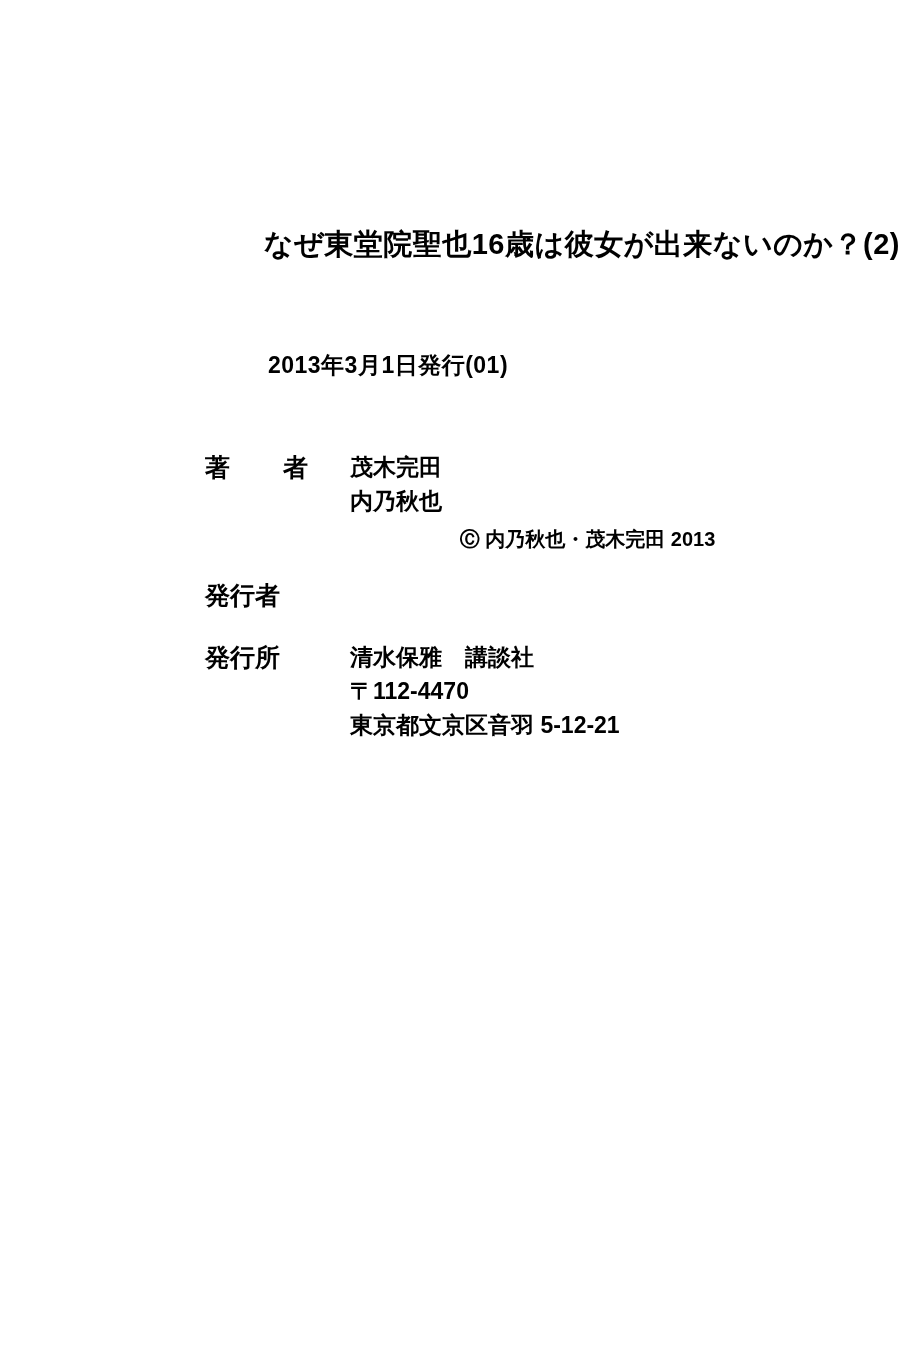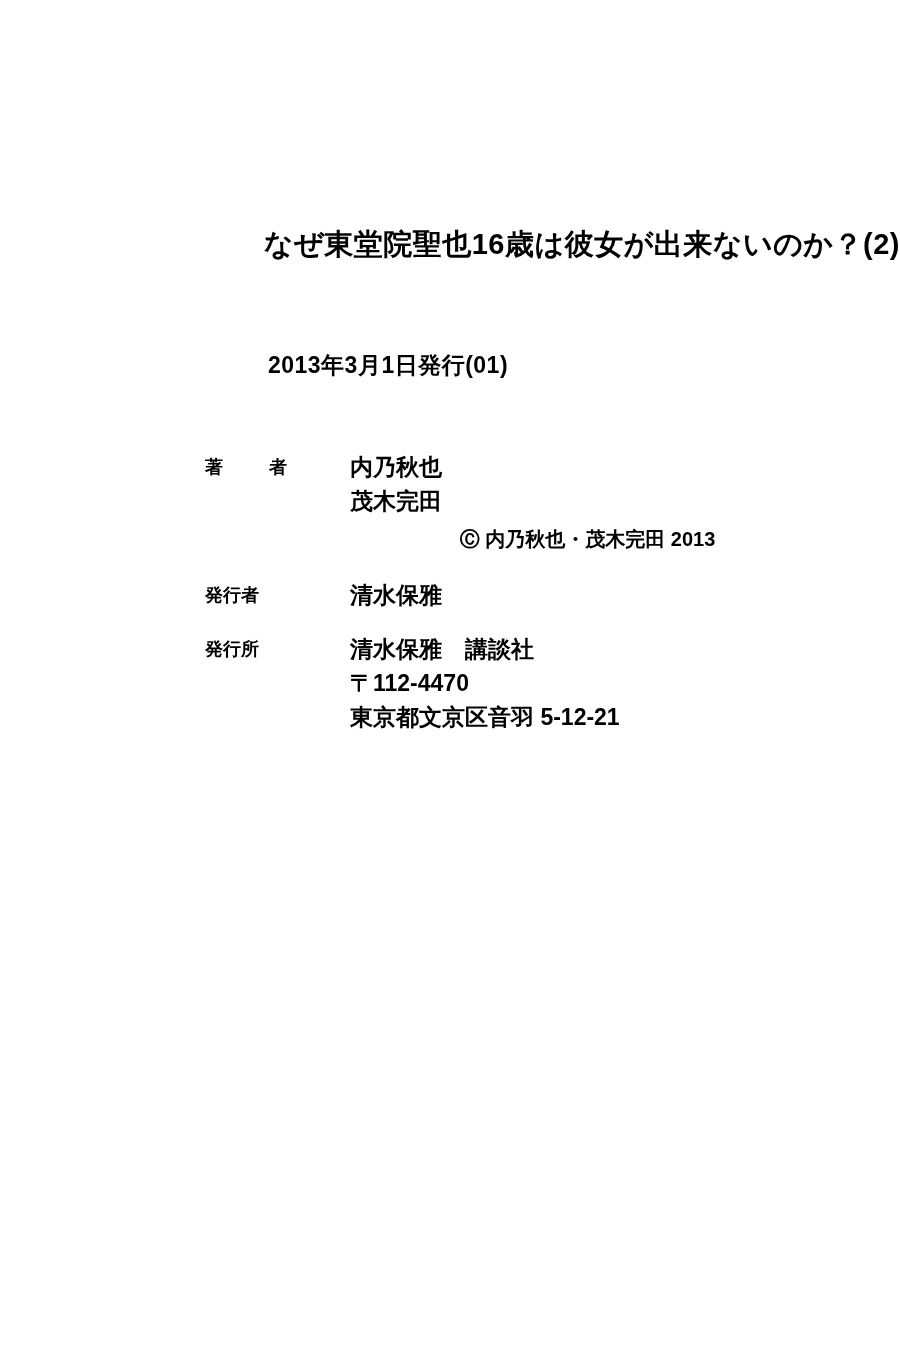--- a/index.html
+++ b/index.html
@@ -53,21 +53,21 @@
   }
 
   .row {
     display: flex;
     align-items: flex-start;
     margin-bottom: 14px;
   }
   .row-label {
     width: 145px;
     flex: 0 0 145px;
-    font-size: 18px;
+    font-size: 25px;
     font-weight: bold;
     line-height: 34px;
   }
   .row-label.spaced {
     letter-spacing: 14px;
   }
   .row-values {
     flex: 1 1 auto;
     font-size: 23px;
     font-weight: bold;
@@ -76,47 +76,44 @@
   .value-line {
     display: block;
     white-space: nowrap;
   }
   .value-line.copyright {
     font-size: 20px;
     padding-top: 4px;
     text-align: center;
   }
   .gap-authors { margin-bottom: 22px; }
-  .gap-publisher { margin-bottom: 20px; }
+  .gap-publisher { margin-bottom: 28px; }
 </style>
 </head>
 <body>
 
 <div class="page">
 
   <div class="title">なぜ東堂院聖也16歳は彼女が出来ないのか？(2)</div>
 
   <div class="pubdate">2013年3月1日発行(01)</div>
 
   <div class="colophon">
 
     <div class="row gap-authors">
       <div class="row-label spaced">著　者</div>
       <div class="row-values">
+        <span class="value-line">茂木完田</span>
         <span class="value-line">内乃秋也</span>
-        <span class="value-line">茂木完田</span>
         <span class="value-line copyright">Ⓒ 内乃秋也・茂木完田 2013</span>
       </div>
     </div>
 
     <div class="row gap-publisher">
       <div class="row-label">発行者</div>
-      <div class="row-values">
-        <span class="value-line">清水保雅</span>
-      </div>
     </div>
 
     <div class="row">
       <div class="row-label">発行所</div>
       <div class="row-values">
         <span class="value-line">清水保雅　講談社</span>
         <span class="value-line">〒112-4470</span>
         <span class="value-line">東京都文京区音羽 5-12-21</span>
       </div>
     </div>

